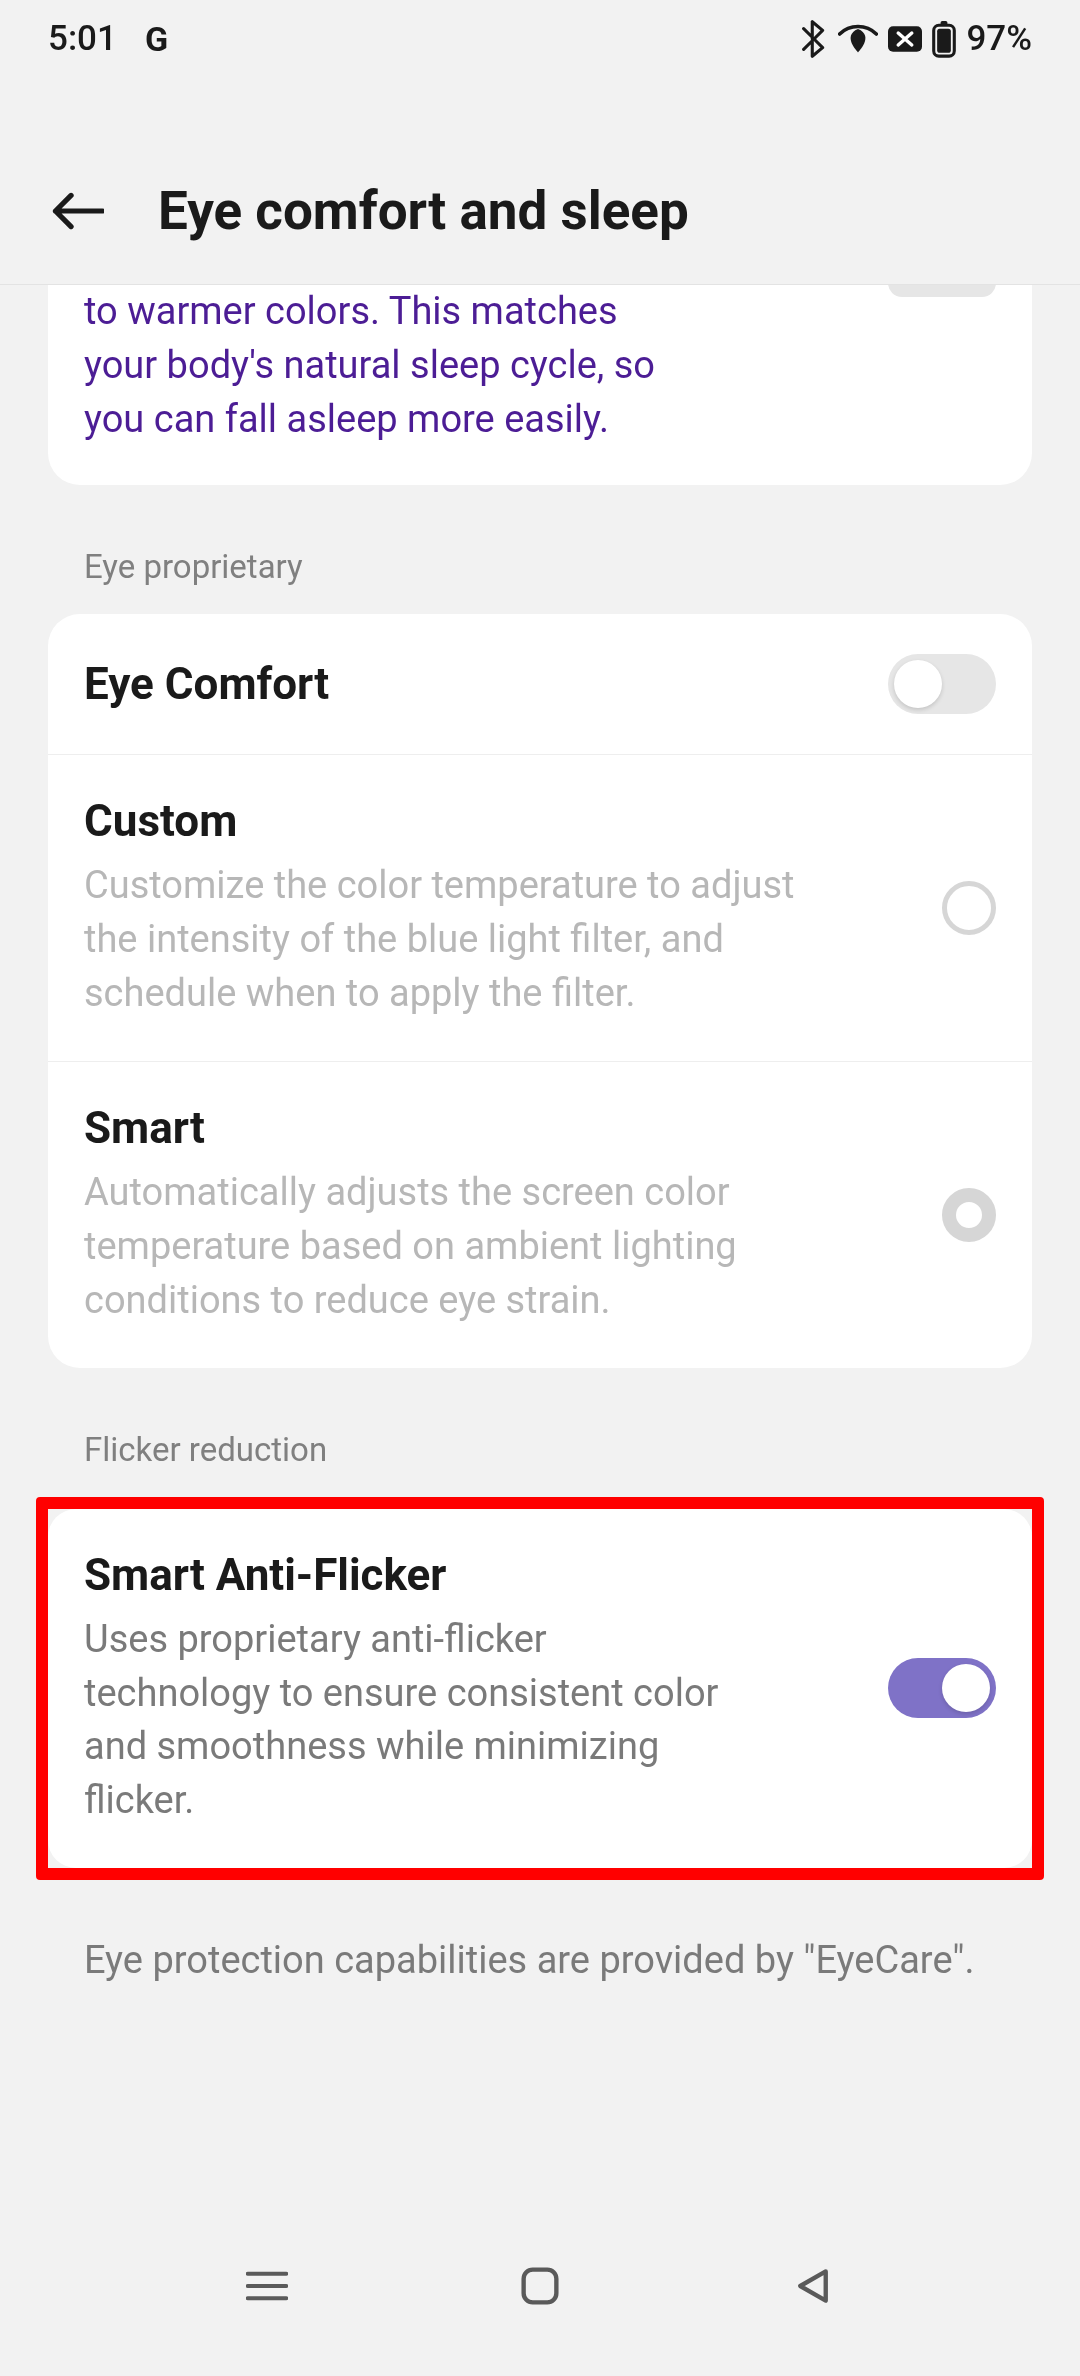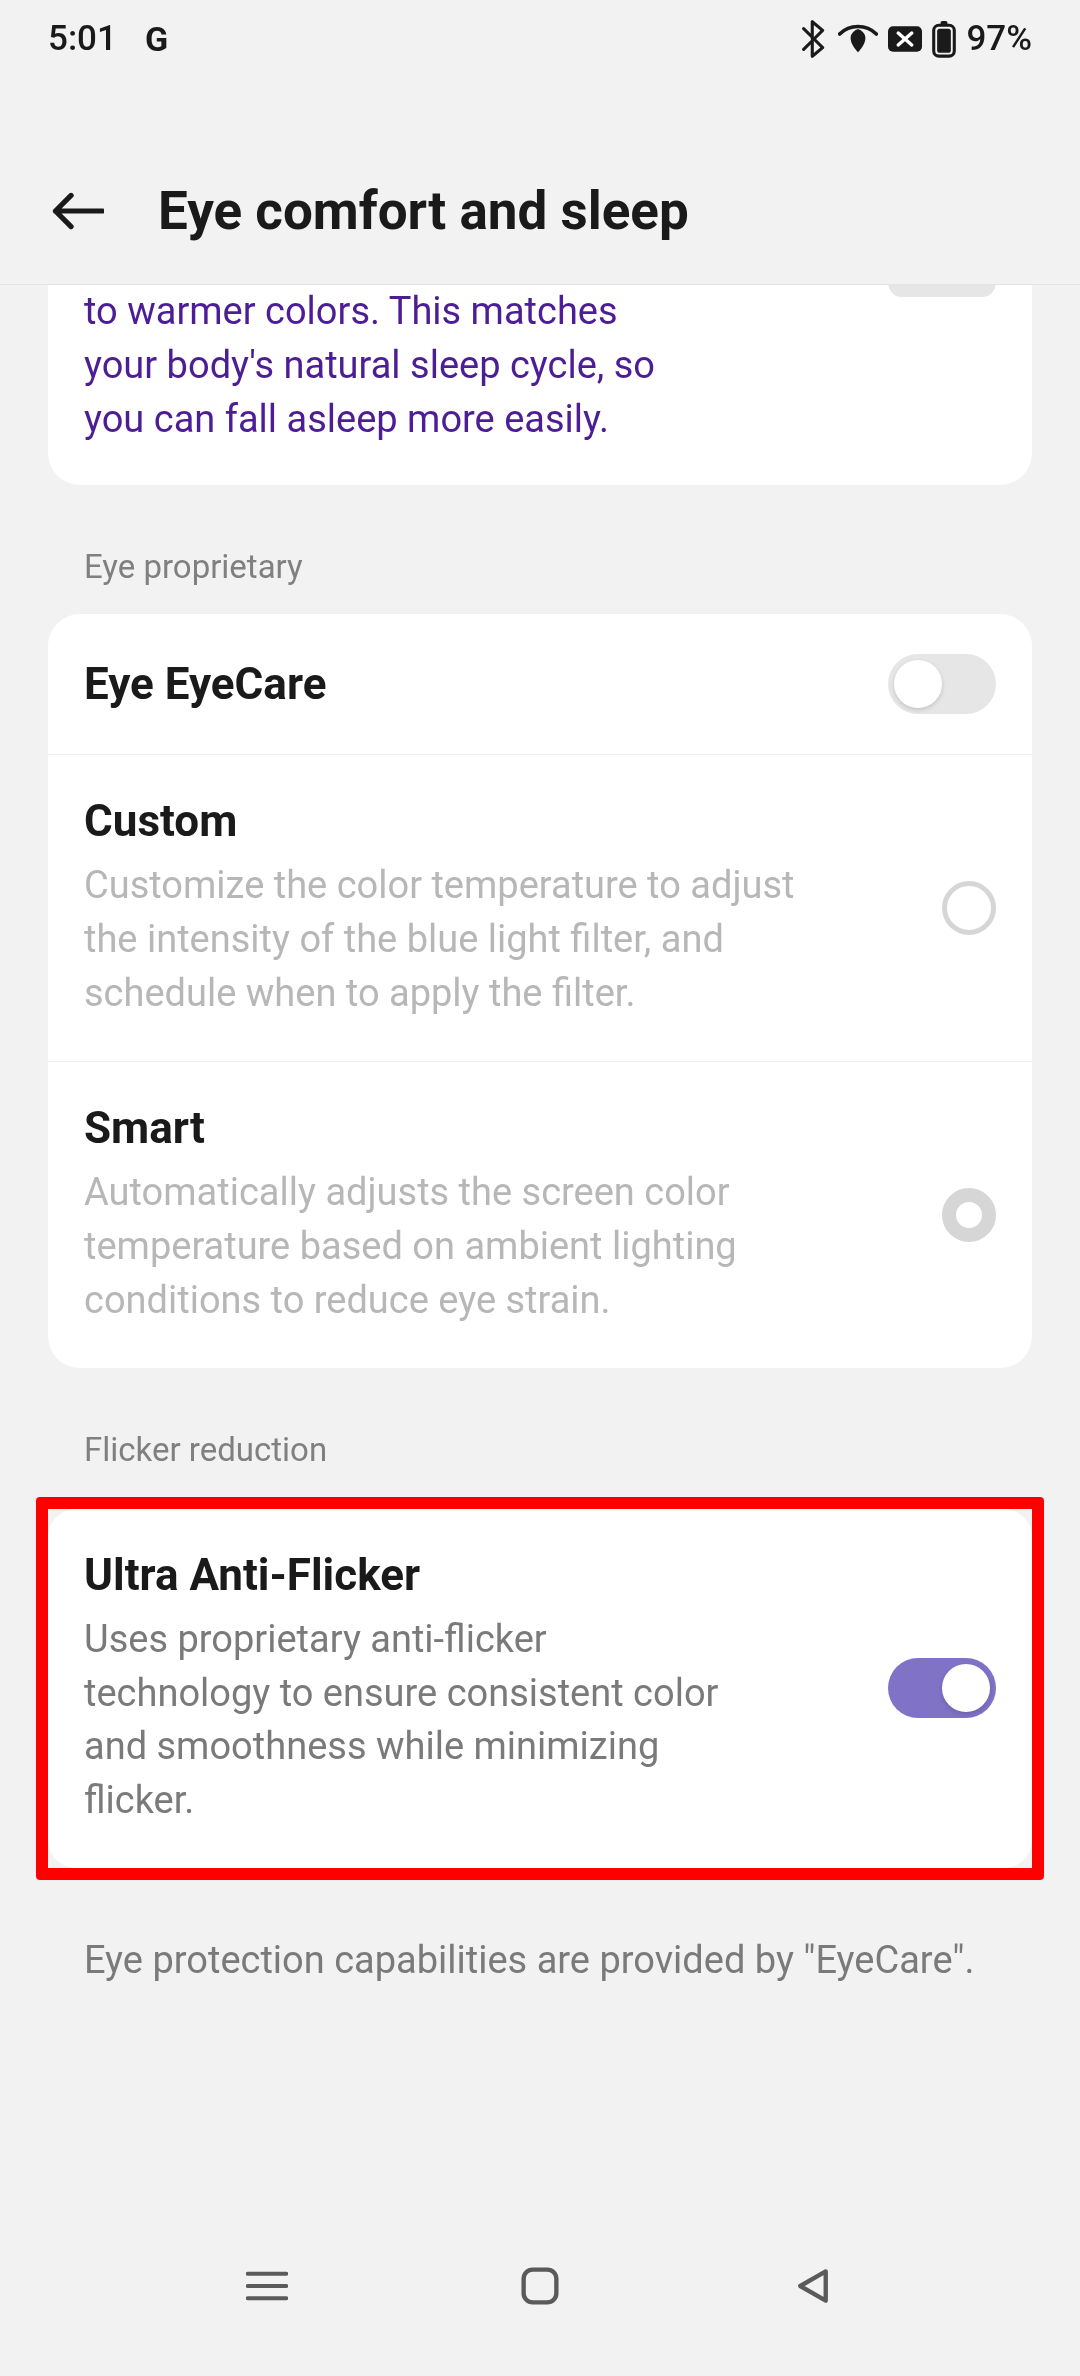--- a/index.html
+++ b/index.html
@@ -209,21 +209,21 @@
 
   <div class="card card-partial-top" style="display:flex; align-items:flex-start; justify-content:space-between; gap:24px;">
     <div class="desc-tail">to warmer colors. This matches your body's natural sleep cycle, so you can fall asleep more easily.</div>
     <div style="width:108px; height:14px; background:#e6e6e6; border-bottom-left-radius:28px; border-bottom-right-radius:28px; flex-shrink:0; margin-top:-2px;"></div>
   </div>
 
   <div class="section-label">Eye proprietary</div>
   <div class="card">
     <div class="row">
       <div class="row-text">
-        <div class="row-title">Eye EyeCare</div>
+        <div class="row-title">Eye Comfort</div>
       </div>
       <div class="toggle">
           <div class="knob"></div>
         </div>
     </div>
     <div class="row disabled">
       <div class="row-text">
         <div class="row-title">Custom</div>
         <div class="row-desc">Customize the color temperature to adjust the intensity of the blue light filter, and schedule when to apply the filter.</div>
       </div>
@@ -236,21 +236,21 @@
       </div>
       <div class="radio filled"></div>
     </div>
   </div>
 
   <div class="section-label">Flicker reduction</div>
   <div class="highlight-box">
     <div class="card">
       <div class="row">
         <div class="row-text">
-          <div class="row-title">Ultra Anti-Flicker</div>
+          <div class="row-title">Smart Anti-Flicker</div>
           <div class="row-desc" style="color:#7a7a7a; max-width:640px;">Uses proprietary anti-flicker technology to ensure consistent color and smoothness while minimizing flicker.</div>
         </div>
         <div class="toggle on">
             <div class="knob"></div>
           </div>
       </div>
     </div>
   </div>
 
   <div class="footer-note">Eye protection capabilities are provided by "EyeCare".</div>

